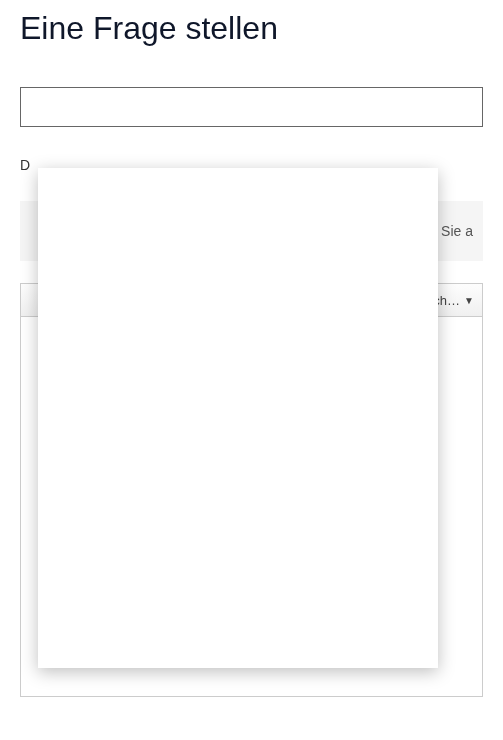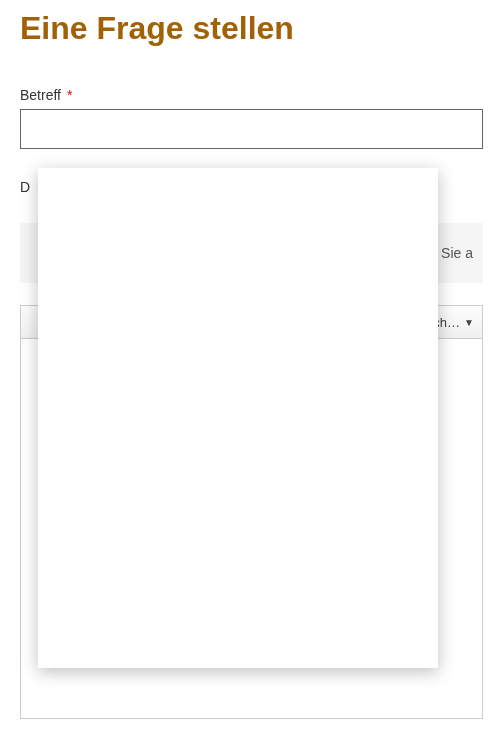--- a/index.html
+++ b/index.html
@@ -13,22 +13,22 @@
       width: 503px;
       height: 740px;
       overflow: hidden;
       position: relative;
     }
     .container {
       padding: 0 20px;
     }
     .page-title {
       font-size: 32px;
-      font-weight: 700;
-      color: #a16207;
+      font-weight: 400;
+      color: #0f172a;
       margin-top: 10px;
       margin-bottom: 40px;
     }
     .field-label {
       font-size: 14px;
       color: #333333;
       margin-bottom: 6px;
       display: block;
     }
     .required-asterisk {
@@ -103,24 +103,20 @@
       box-shadow: 0 4px 16px rgba(0, 0, 0, 0.25);
       z-index: 10;
     }
   </style>
 </head>
 <body>
 
 <div class="container">
   <h1 class="page-title">Eine Frage stellen</h1>
 
-  <label class="field-label">
-    <span>Betreff</span>
-    <span class="required-asterisk">*</span>
-  </label>
   <input type="text" class="text-input" value="" style="">
 
   <div class="second-label">D</div>
 
   <div class="attach-hint">
     <span>hen Sie a</span>
   </div>
 
   <div class="toolbar">
     <div class="toolbar-dropdown">

